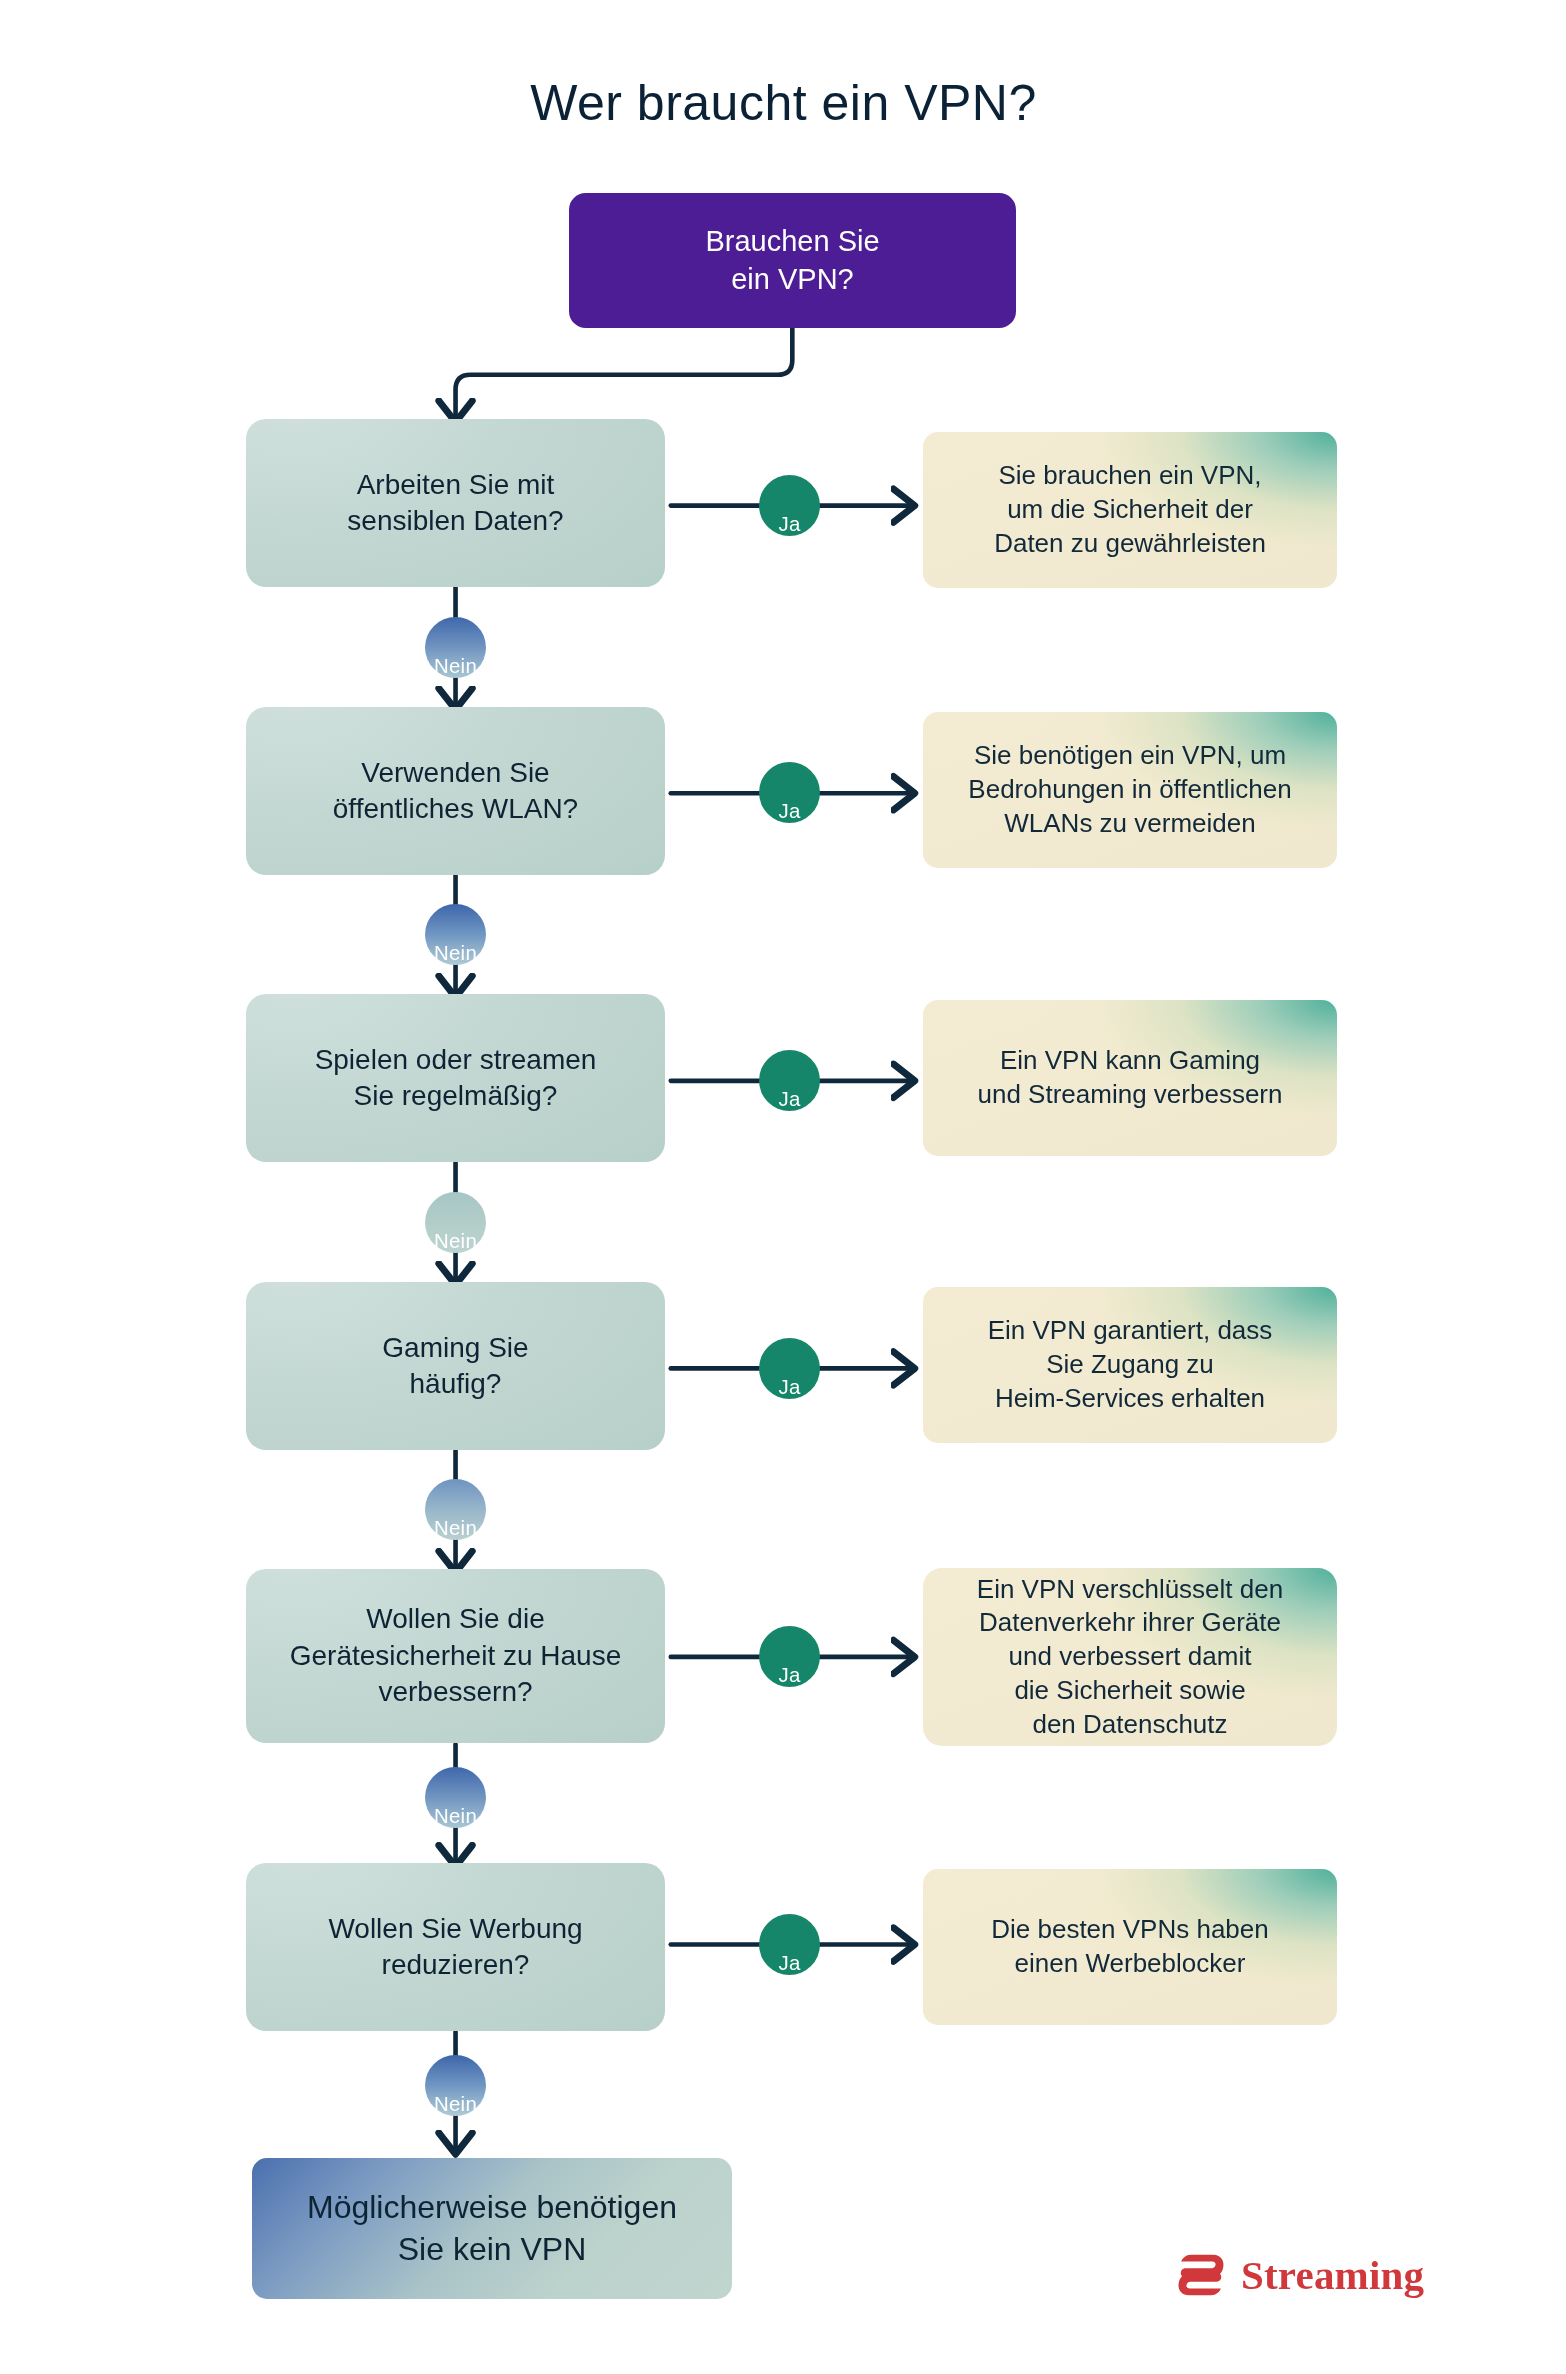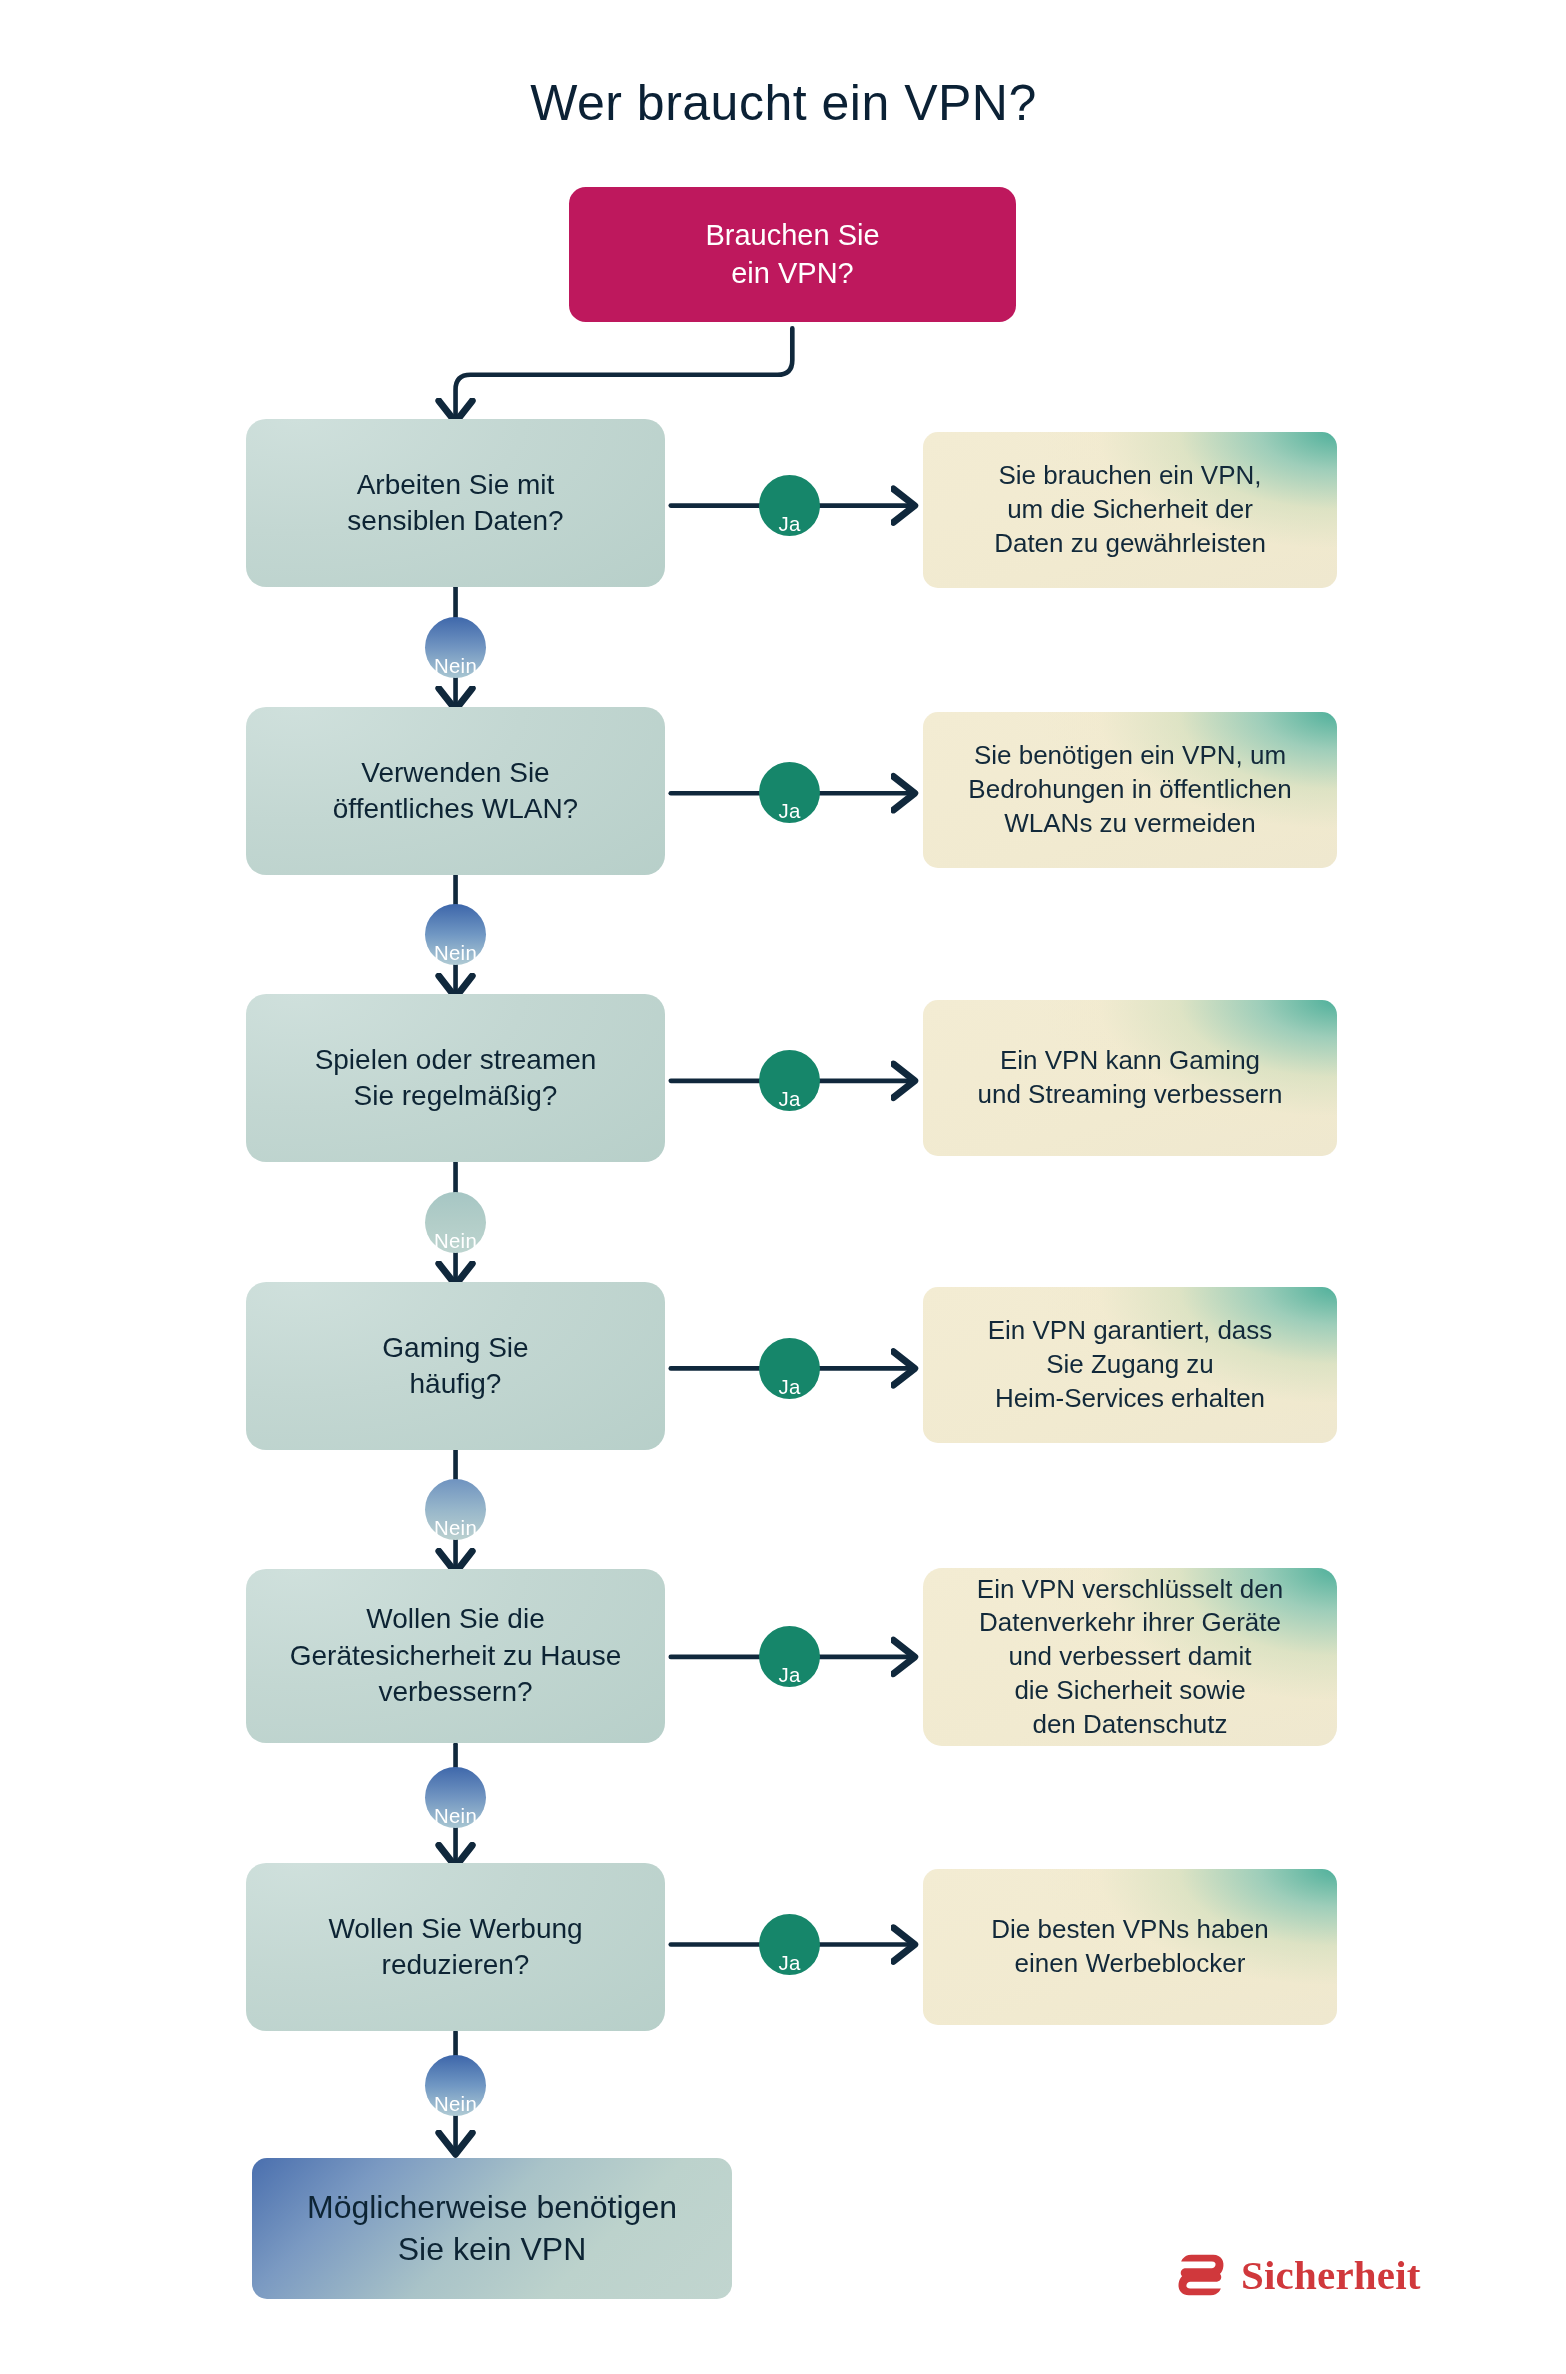--- a/index.html
+++ b/index.html
@@ -41,24 +41,24 @@
     box-sizing: border-box;
     line-height: 1.30;
     padding: 7.4px 13px;
   }
 
   .node-text { white-space: pre-line; display: block; }
 
   
   #start-node {
     left: 569px;
-    top: 187px;
+    top: 193px;
     width: 447px;
     height: 135px;
-    background: #be185d;
+    background: #4c1d95;
     color: #ffffff;
     font-size: 29px;
     border-radius: 16.7px;
   }
 
   
   .question-node {
     left: 246px;
     width: 419px;
     font-size: 28px;
@@ -287,15 +287,15 @@
   <svg width="54" height="54" viewBox="0 0 64 64">
     <path d="M46.5 8 C56 8 60.5 16 58 24.5 C56.2 30.8 50.5 35 43.5 35 L14 35
              C10.5 35 8 32.6 8 29.6 C8 26.4 10.6 24 14.2 24 L44.5 24
              C47.2 24 48.8 22.2 49.2 20.2 C49.7 17.6 48 16 45 16 L8.5 16
              C8.5 16 11 8 20.5 8 Z" fill="#d0383c"></path>
     <path d="M17.5 56 C8 56 3.5 48 6 39.5 C7.8 33.2 13.5 29 20.5 29 L50 29
              C53.5 29 56 31.4 56 34.4 C56 37.6 53.4 40 49.8 40 L19.5 40
              C16.8 40 15.2 41.8 14.8 43.8 C14.3 46.4 16 48 19 48 L55.5 48
              C55.5 48 53 56 43.5 56 Z" fill="#d0383c"></path>
   </svg>
-  <span id="expressvpn-wordmark">Sicherheit</span>
+  <span id="expressvpn-wordmark">Streaming</span>
 </div>
 
 
 </body></html>

